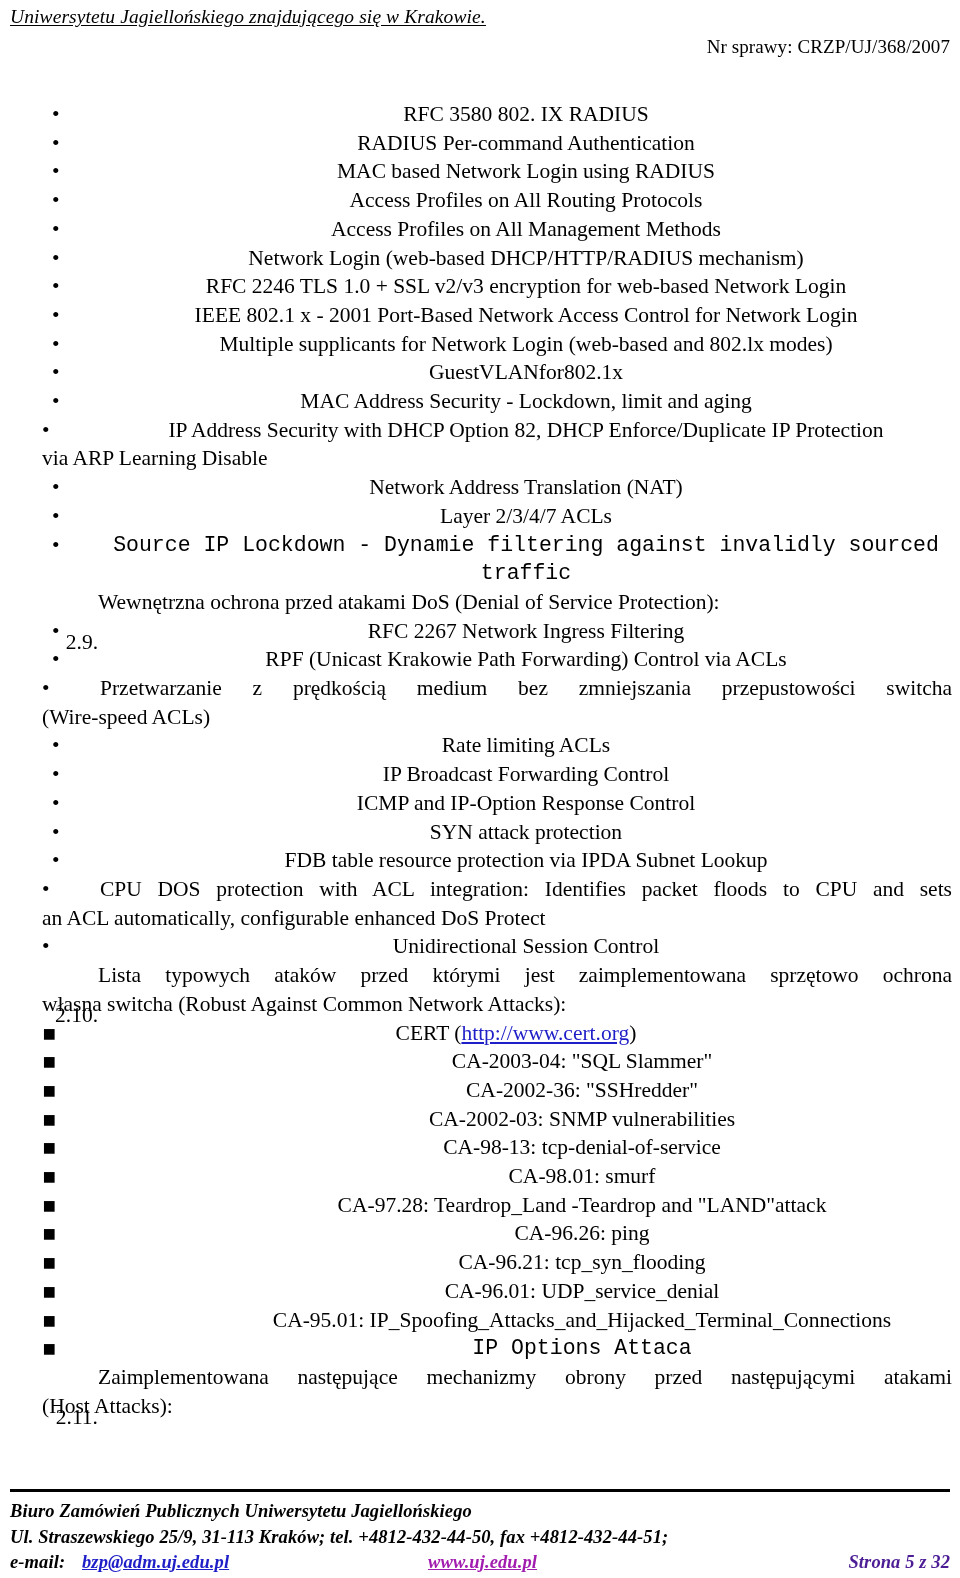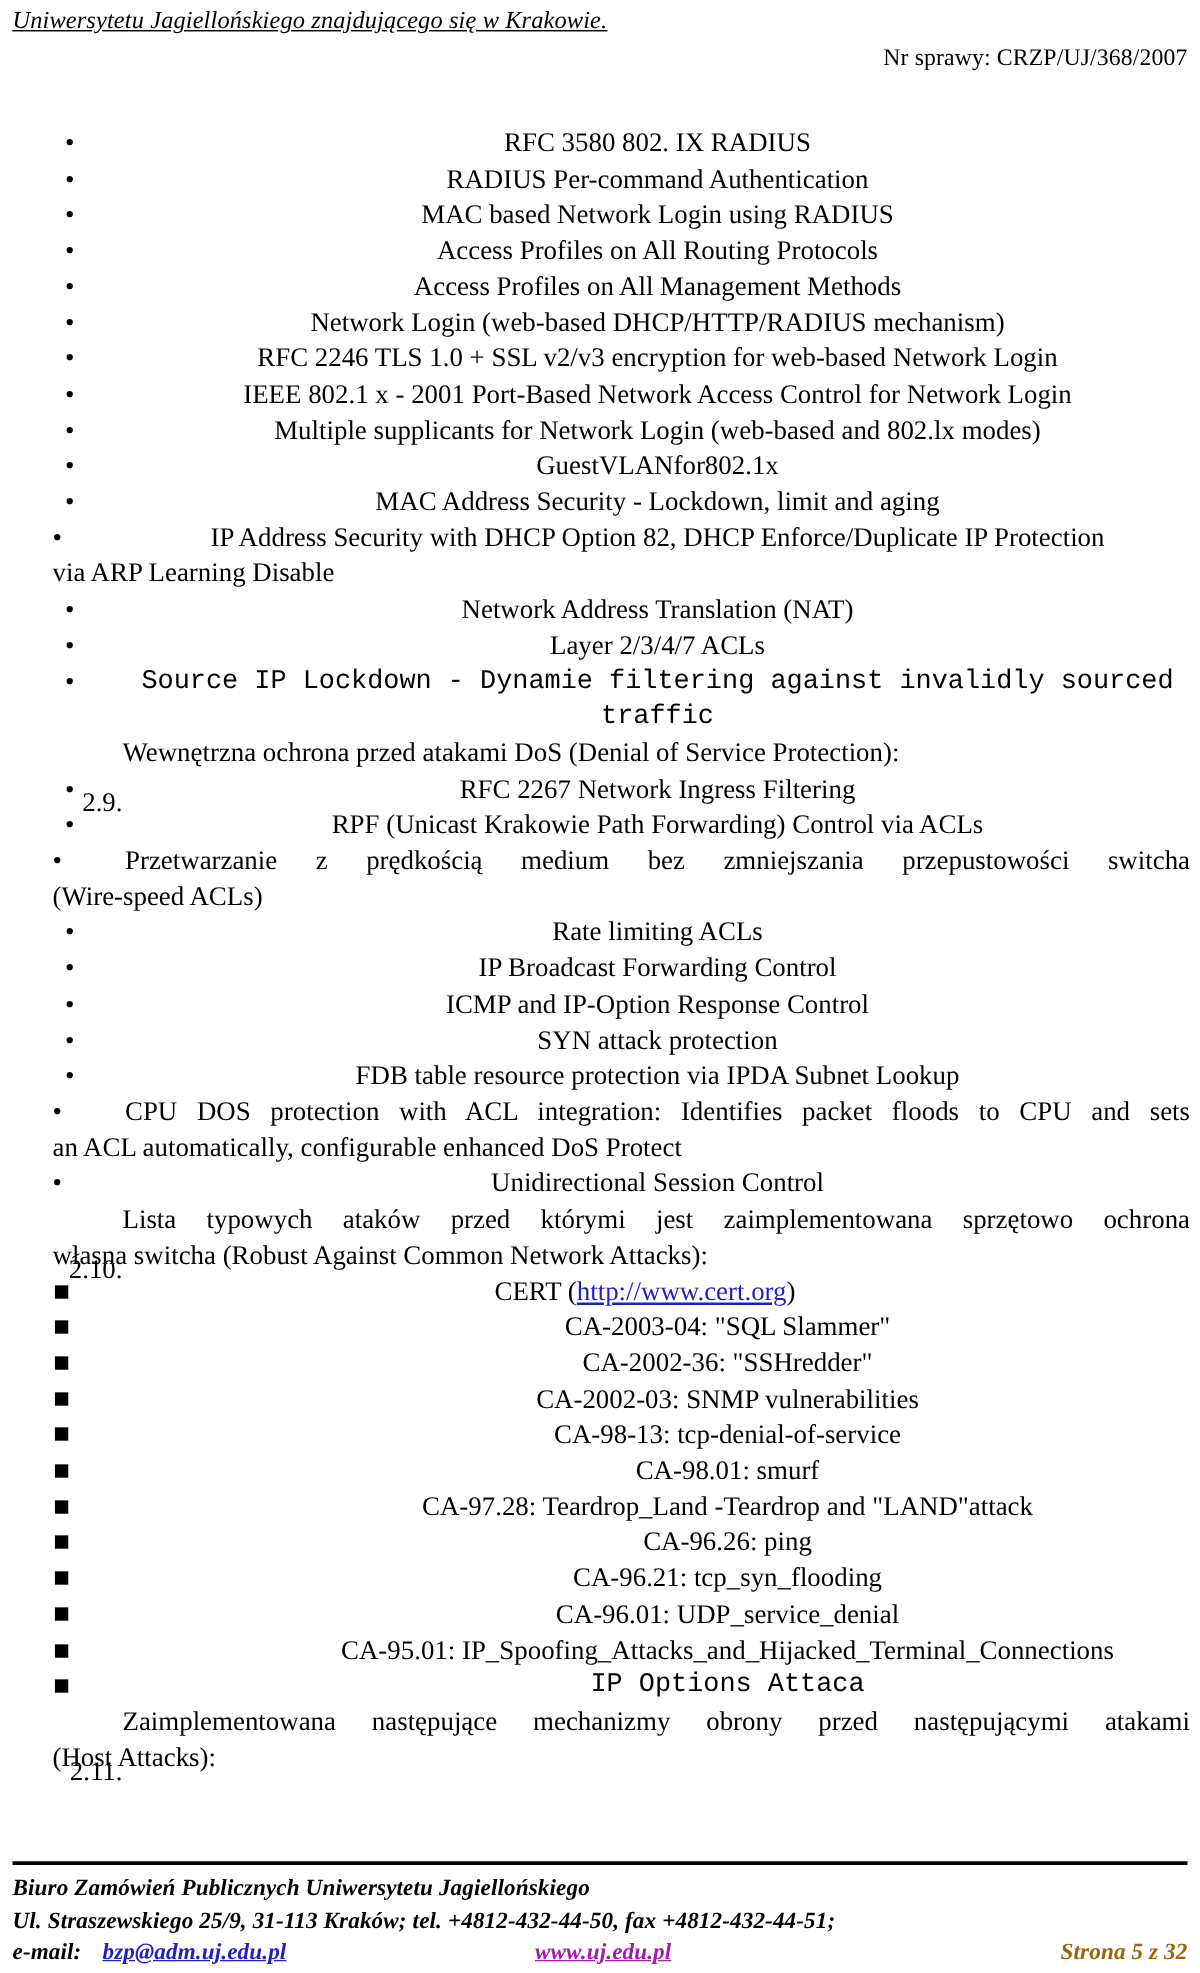--- a/index.html
+++ b/index.html
@@ -161,21 +161,21 @@
     letter-spacing: 0.1px;
   }
   .footer-line3 {
     position: relative;
     display: block;
     height: 26px;
   }
   .f-email-label { position: absolute; left: 0; top: 0; }
   .f-email { position: absolute; left: 72px; top: 0; color: #1f1fc8; text-decoration: underline; }
   .f-www { position: absolute; left: 418px; top: 0; color: #a21caf; text-decoration: underline; }
-  .f-page { position: absolute; right: 0; top: 0; color: #a16207; }
+  .f-page { position: absolute; right: 0; top: 0; color: #4c1d95; }
 </style>
 </head>
 <body>
 
 <div class="page">
 
   <div class="header">
     <div class="header-title">
       <span class="ln last">Uniwersytetu Jagiellońskiego znajdującego się w Krakowie.</span>
     </div>

